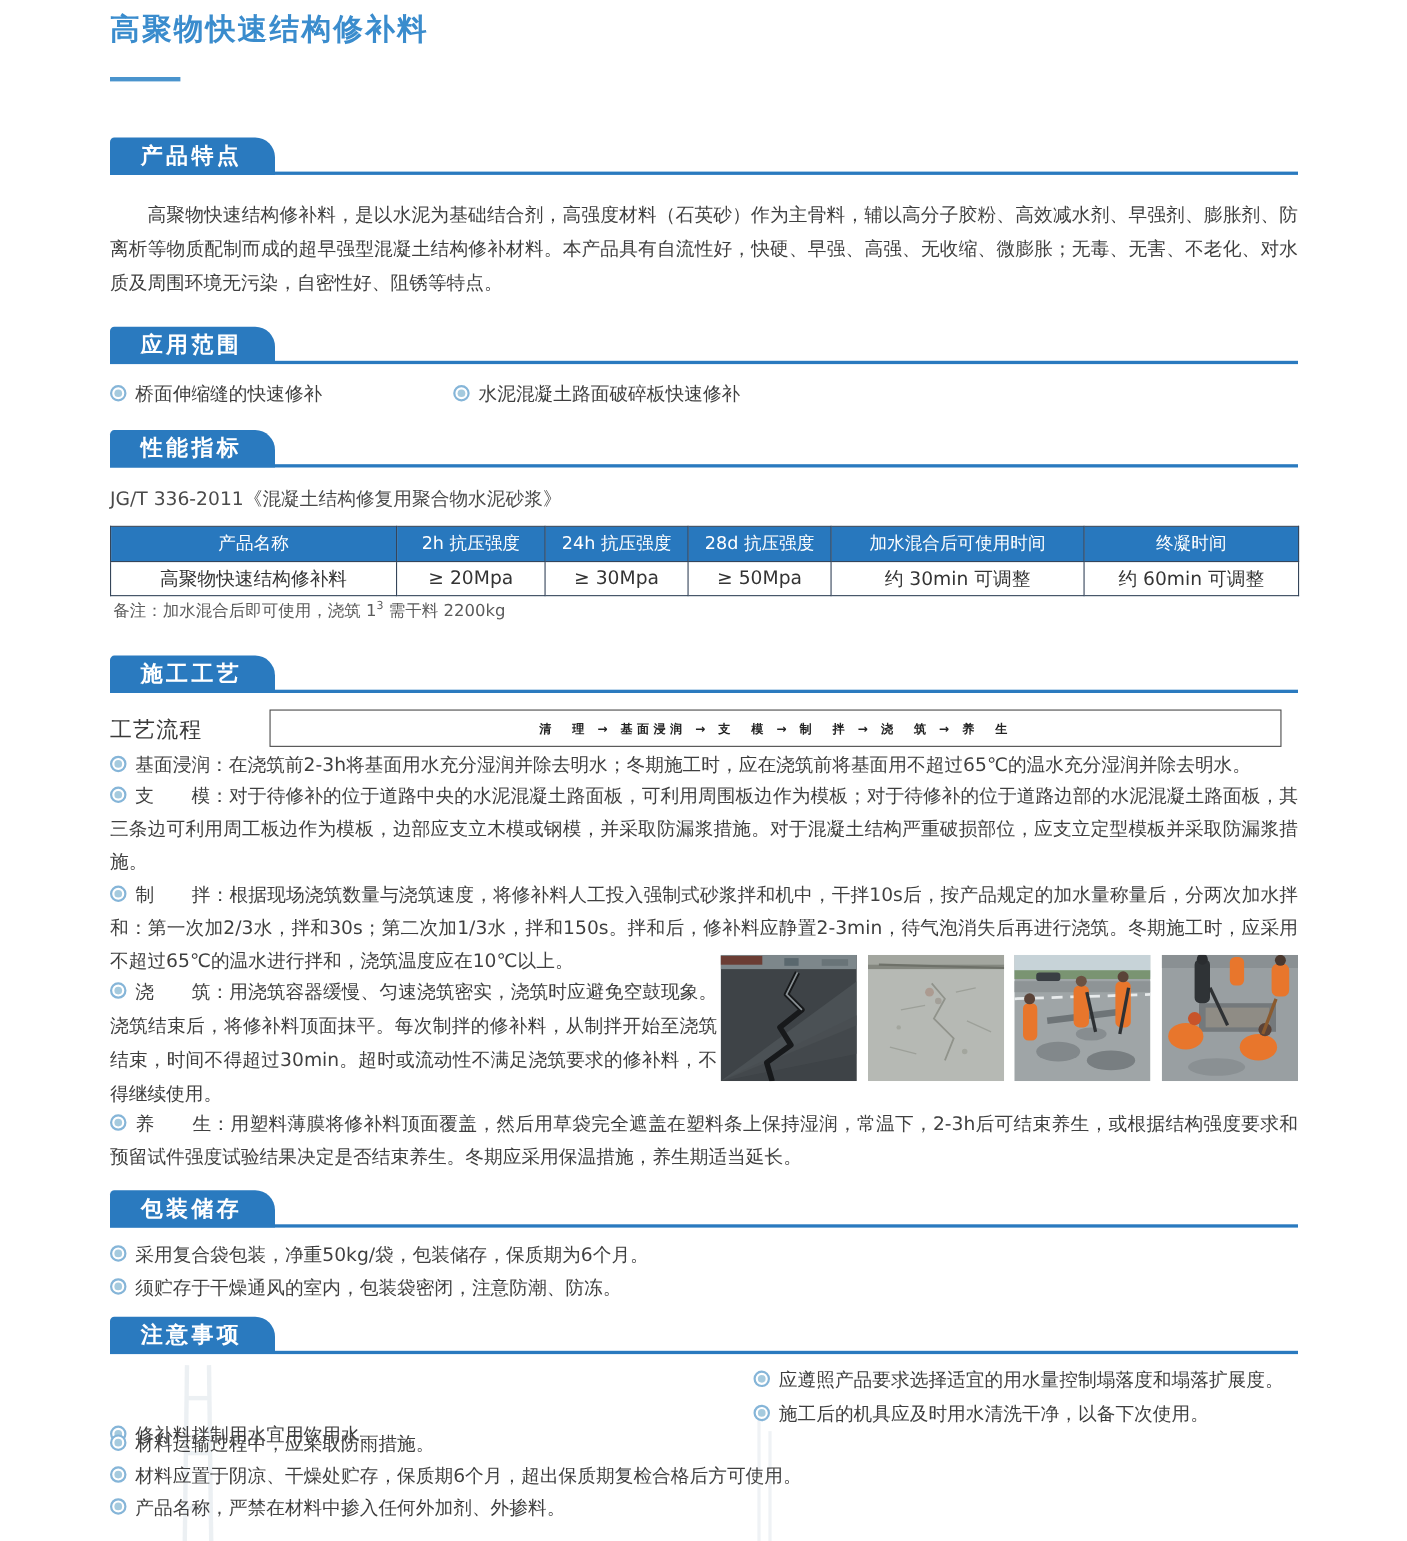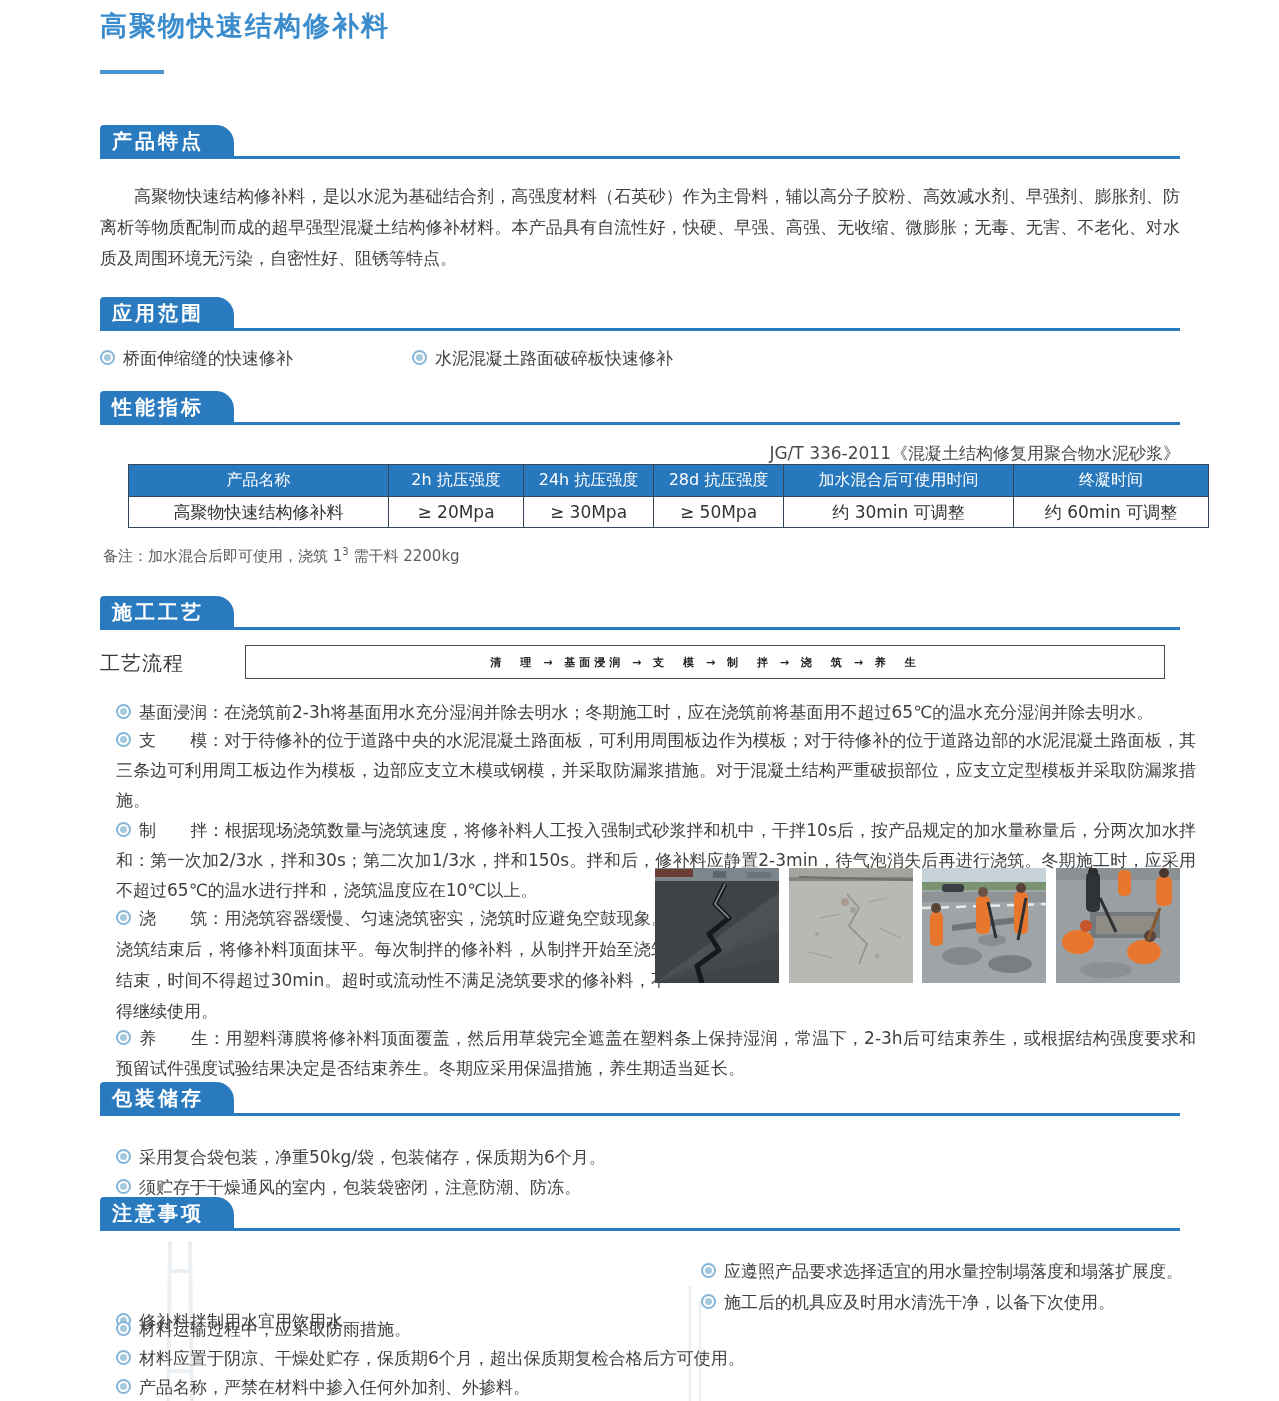--- a/index.html
+++ b/index.html
@@ -16,56 +16,56 @@
     position:absolute;left:100px;top:8px;margin:0;
     font-size:27px;font-weight:bold;color:#3a8ccd;letter-spacing:2px;
   }
   .title-underline{
     position:absolute;left:100px;top:70px;width:64px;height:4px;background:#4a94cd;
   }
   
   .sec-head{position:absolute;left:100px;width:1080px;height:34px;}
   .sec-tab{
     position:absolute;left:0;bottom:0;
-    min-width:96px;padding:5px 26px 6px 12px;
+    min-width:96px;padding:5px 26px 6px 28px;
     background:#2a7abf;color:#ffffff;
     font-size:20px;font-weight:bold;letter-spacing:3px;
     border-radius:4px 18px 0 0;
     z-index:2;line-height:23px;
   }
   .sec-rule{position:absolute;left:0;bottom:0;width:100%;height:3px;background:#2a7abf;}
   
   .para{
     position:absolute;left:100px;width:1080px;margin:0;
     font-size:17px;line-height:31px;text-align:justify;color:#3f3f3f;
     text-indent:34px;
   }
   .step{
-    position:absolute;left:100px;width:1080px;margin:16px;
+    position:absolute;left:100px;width:1080px;margin:0;
     font-size:17px;line-height:30px;text-align:justify;color:#3f3f3f;
   }
   .bullet{
     display:inline-block;width:11px;height:11px;
     border:2px solid #85b5d8;border-radius:50%;
     position:relative;margin-right:8px;vertical-align:-1px;
     background:#ffffff;
   }
   .bullet::after{
     content:'';position:absolute;left:2px;top:2px;right:2px;bottom:2px;
     background:#a5cade;border-radius:50%;
   }
   .app-item{font-size:17px;color:#3f3f3f;position:absolute;white-space:nowrap;}
   
   .standard-line{
     position:absolute;left:100px;top:442px;width:1080px;margin:0;
-    text-align:right;font-size:17px;color:#4a4a4a;
+    text-align:left;font-size:17px;color:#4a4a4a;
   }
   .perf-table{
-    position:absolute;left:100px;top:464px;width:1080px;
-    border-collapse:collapse;table-layout:fixed;margin-left:28px;
+    position:absolute;left:100px;top:478px;width:1080px;
+    border-collapse:collapse;table-layout:fixed;
   }
   .perf-table th{
     background:#2878be;color:#ffffff;font-size:16px;font-weight:normal;
     height:31px;border:1px solid #35455a;padding:0;text-align:center;
   }
   .perf-table td{
     background:#ffffff;color:#333333;font-size:17px;
     height:30px;border:1px solid #35455a;padding:0;text-align:center;
   }
   .remark{

